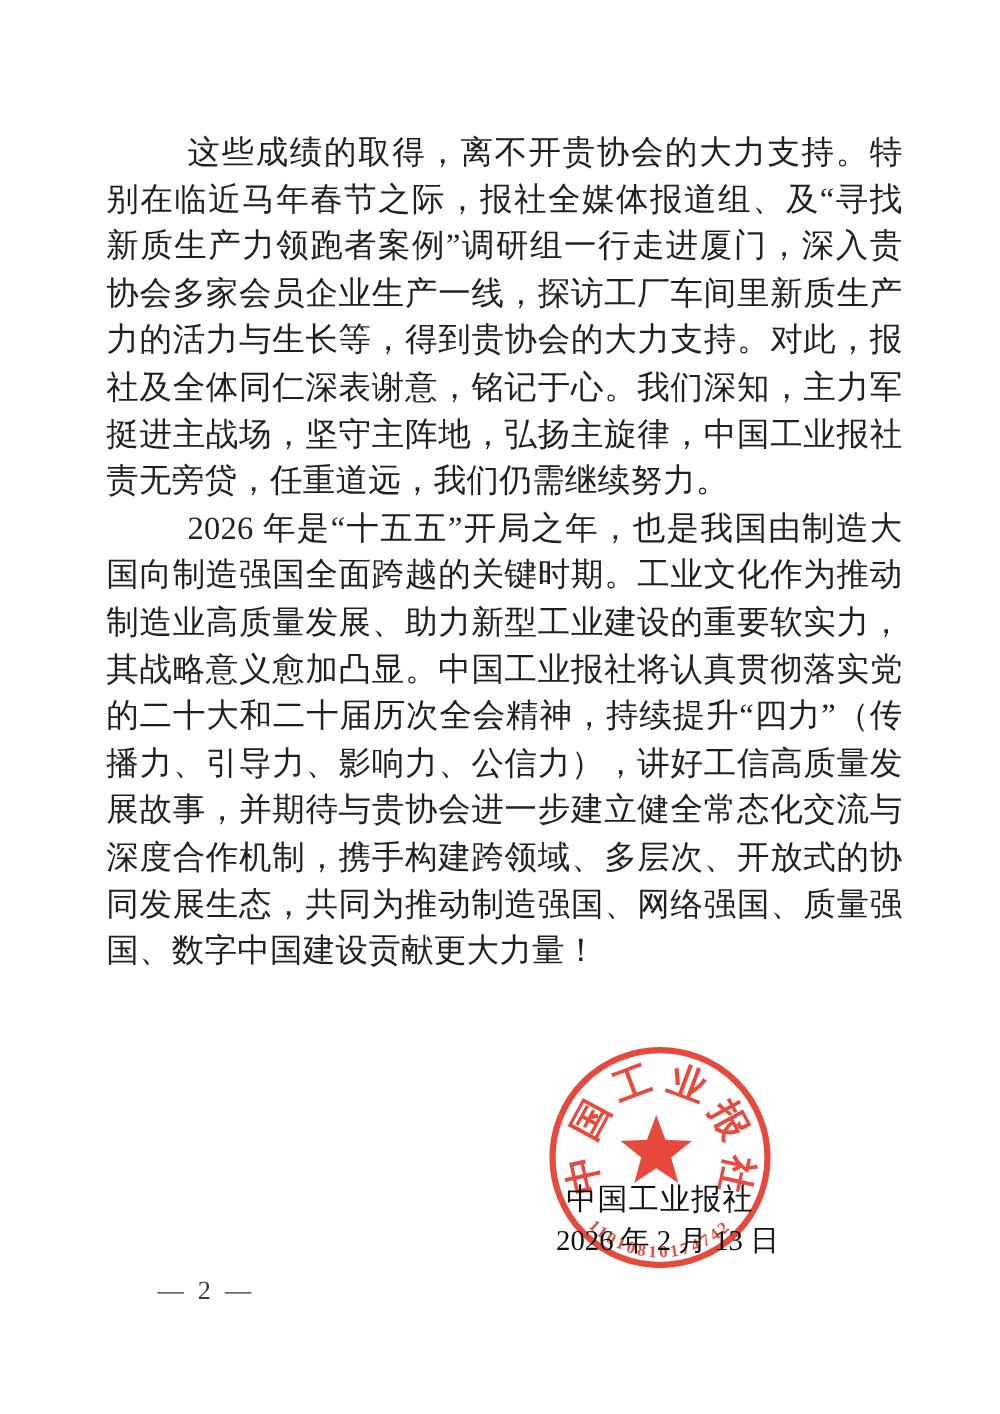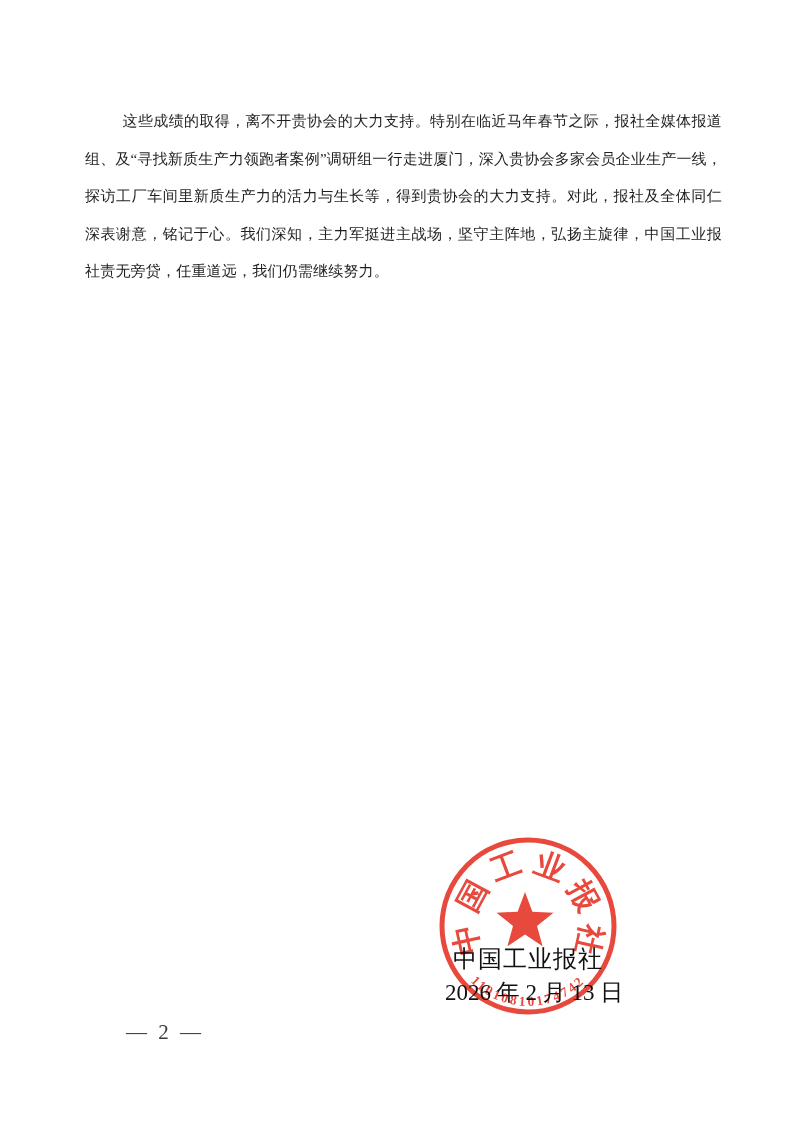--- a/index.html
+++ b/index.html
@@ -14,21 +14,21 @@
     background: #ffffff;
     overflow: hidden;
     font-family: "Liberation Serif", serif;
     color: #1f1f1f;
   }
   .body-text {
     position: absolute;
     left: 85px;
     top: 103px;
     width: 637px;
-    font-size: 15px;
+    font-size: 26px;
     line-height: 37.6px;
     text-align: justify;
     letter-spacing: 0.2px;
   }
   .body-text p {
     margin: 0;
     text-indent: 2.5em;
   }
   .signature {
     position: absolute;
@@ -72,20 +72,21 @@
     font-weight: bold;
   }
 </style>
 </head>
 <body>
 
 <div class="page">
 
   <div class="body-text">
     <p>这些成绩的取得，离不开贵协会的大力支持。特别在临近马年春节之际，报社全媒体报道组、及“寻找新质生产力领跑者案例”调研组一行走进厦门，深入贵协会多家会员企业生产一线，探访工厂车间里新质生产力的活力与生长等，得到贵协会的大力支持。对此，报社及全体同仁深表谢意，铭记于心。我们深知，主力军挺进主战场，坚守主阵地，弘扬主旋律，中国工业报社责无旁贷，任重道远，我们仍需继续努力。</p>
+    <p>2026 年是“十五五”开局之年，也是我国由制造大国向制造强国全面跨越的关键时期。工业文化作为推动制造业高质量发展、助力新型工业建设的重要软实力，其战略意义愈加凸显。中国工业报社将认真贯彻落实党的二十大和二十届历次全会精神，持续提升“四力”（传播力、引导力、影响力、公信力），讲好工信高质量发展故事，并期待与贵协会进一步建立健全常态化交流与深度合作机制，携手构建跨领域、多层次、开放式的协同发展生态，共同为推动制造强国、网络强国、质量强国、数字中国建设贡献更大力量！</p>
   </div>
 
   <div class="signature">中国工业报社</div>
 
   <div class="letter-date">2026 年 2 月 13 日</div>
 
   <div class="page-number">— 2 —</div>
 
   <svg class="seal" viewBox="0 0 200 200" xmlns="http://www.w3.org/2000/svg" xmlns:xlink="http://www.w3.org/1999/xlink">
     <circle cx="100" cy="100" r="86" fill="none" stroke-width="5" stroke="#e73b2e"></circle>

